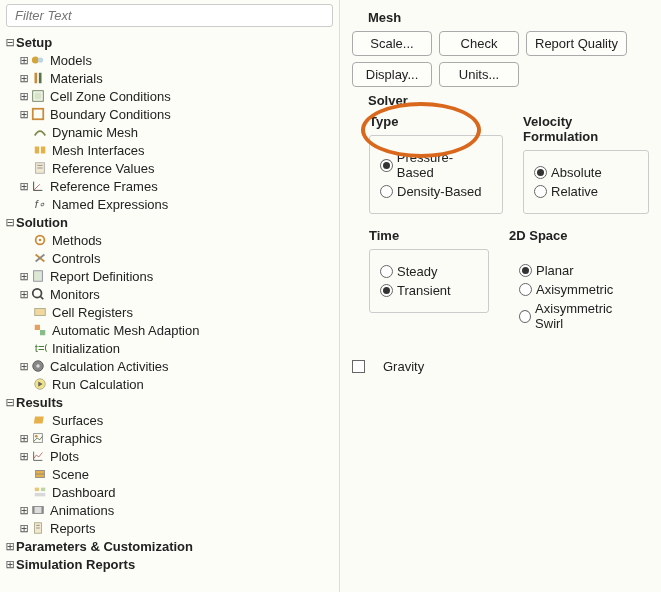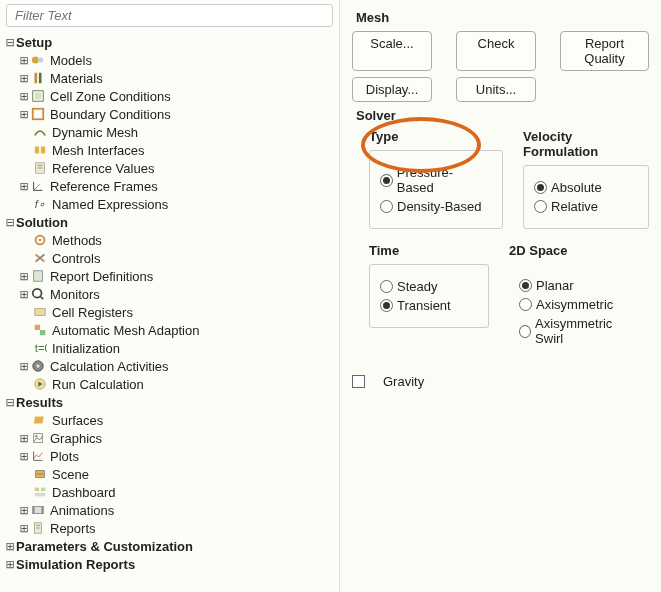--- a/index.html
+++ b/index.html
@@ -9,22 +9,22 @@
   .filter-input { width: 100%; padding: 3px 8px; border: 1px solid #ccc; border-radius: 3px; background: #fff; font-style: italic; color: #888; }
   .tree { padding: 0 0 0 4px; }
   .tree-row { display: flex; align-items: center; height: 18px; cursor: default; white-space: nowrap; }
   .tree-row.selected { background: #d6d6d6; border: 1px dotted #888; }
   .toggler { width: 12px; text-align: center; color: #555; font-size: 11px; }
   .icon { display: inline-flex; width: 16px; height: 16px; align-items: center; justify-content: center; margin-right: 4px; }
   .label { }
   .bold { font-weight: bold; }
   .divider { width: 1px; background: #ddd; }
   .right-panel { flex: 1; padding: 6px 12px; background: #fcfcf7; }
-  .section-title { font-weight: bold; margin: 4px 0 6px 4px; }
-  .row { display: flex; gap: 24px; margin-bottom: 6px; }
+  .section-title { font-weight: bold; margin: 4px 0 6px 16px; }
+  .row { display: flex; gap: 7px; margin-bottom: 6px; align-items: center; }
   .btn { border: 1px solid #aaa; border-radius: 4px; background: #fdfdfa; padding: 4px 8px; min-width: 80px; text-align: center; cursor: pointer; }
   .groups { display: flex; gap: 20px; margin-top: 6px; margin-bottom: 14px; position: relative; padding-left: 17px; }
   .group { position: relative; }
   .group-title { font-weight: bold; margin-bottom: 6px; }
   .group-box { border: 1px solid #ccc; border-radius: 3px; padding: 10px 14px 10px 10px; min-width: 120px; }
   .no-box { padding: 10px 14px 10px 10px; min-width: 140px; }
   .radio-item { display: flex; align-items: center; gap: 4px; margin: 4px 0; cursor: pointer; }
   .radio { width: 13px; height: 13px; border: 1px solid #666; border-radius: 50%; display: inline-flex; align-items: center; justify-content: center; background: #fff; }
   .radio.sel::after { content: ""; width: 7px; height: 7px; background: #333; border-radius: 50%; }
   .check-item { display: flex; align-items: center; gap: 18px; margin-top: 10px; }

